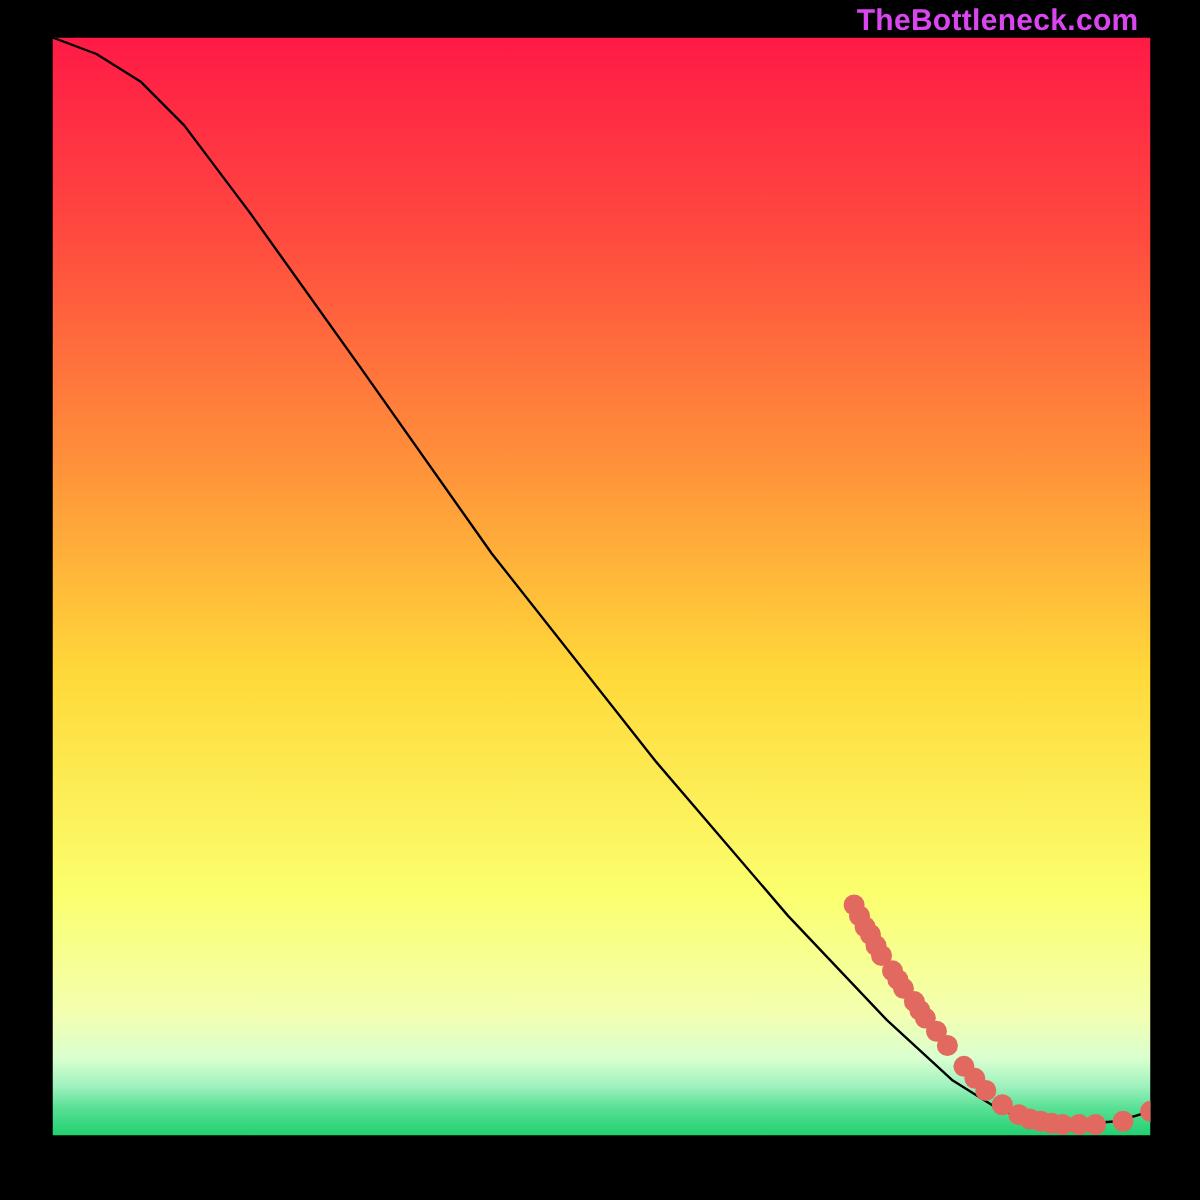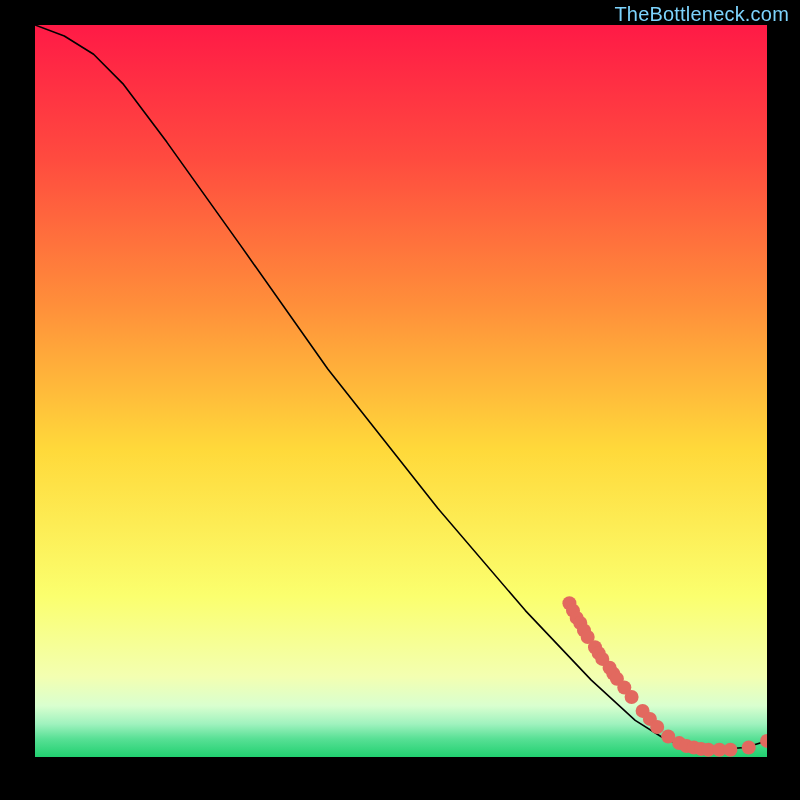--- a/index.html
+++ b/index.html
@@ -25,24 +25,24 @@
     height: 732px;
   }
   .plot-area svg {
     display: block;
     width: 100%;
     height: 100%;
   }
   .branding {
     position: absolute;
     top: 3px;
-    right: 11px;
-    color: #7dd3fc;
+    right: 41px;
+    color: #d946ef;
     font-size: 20px;
-    font-weight: 400;
+    font-weight: 700;
     letter-spacing: 0.2px;
   }
 </style>
 </head>
 <body>
 
 <div class="outer">
 
   <div class="branding">TheBottleneck.com</div>
 

